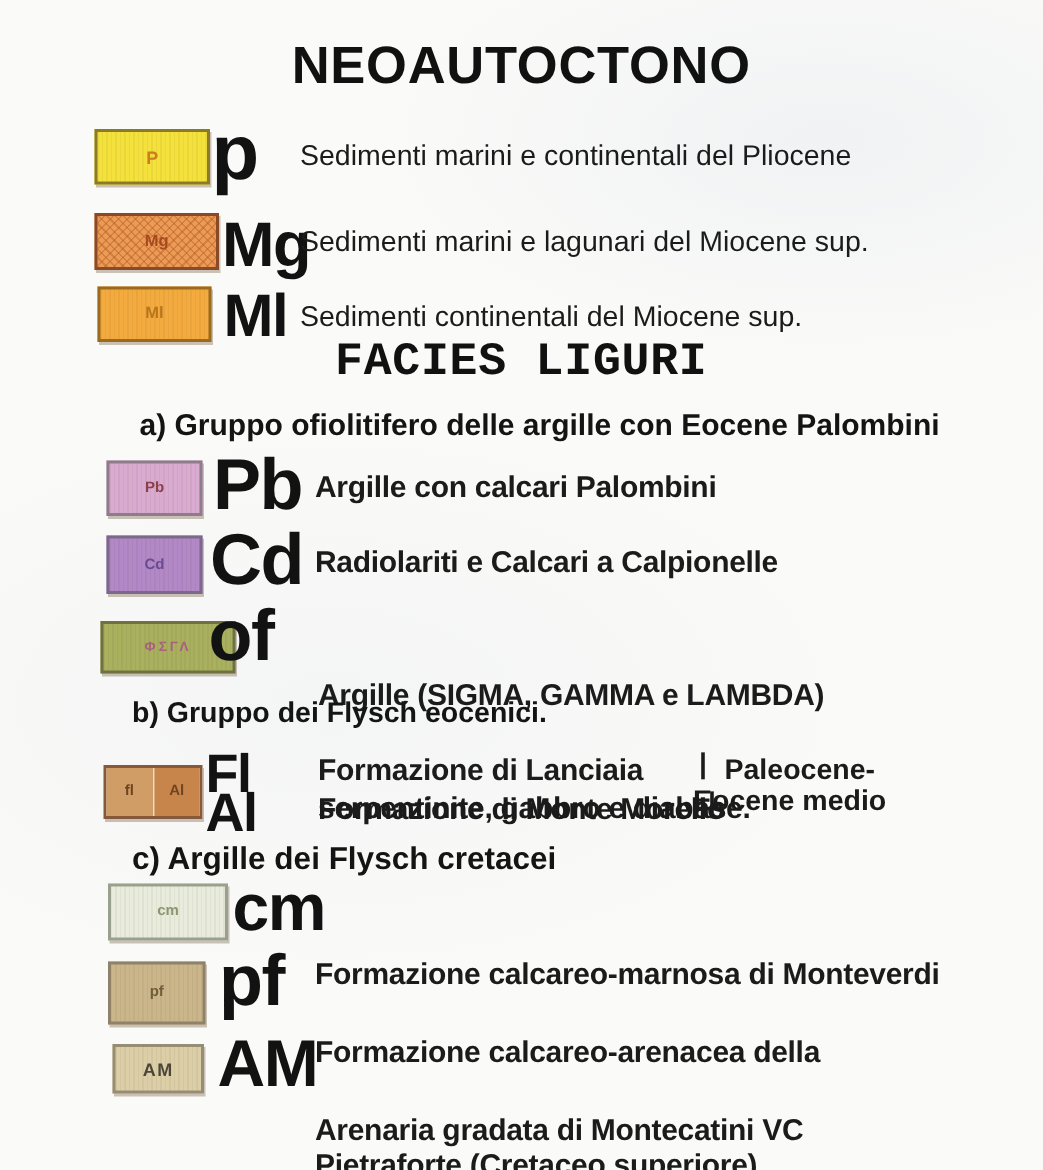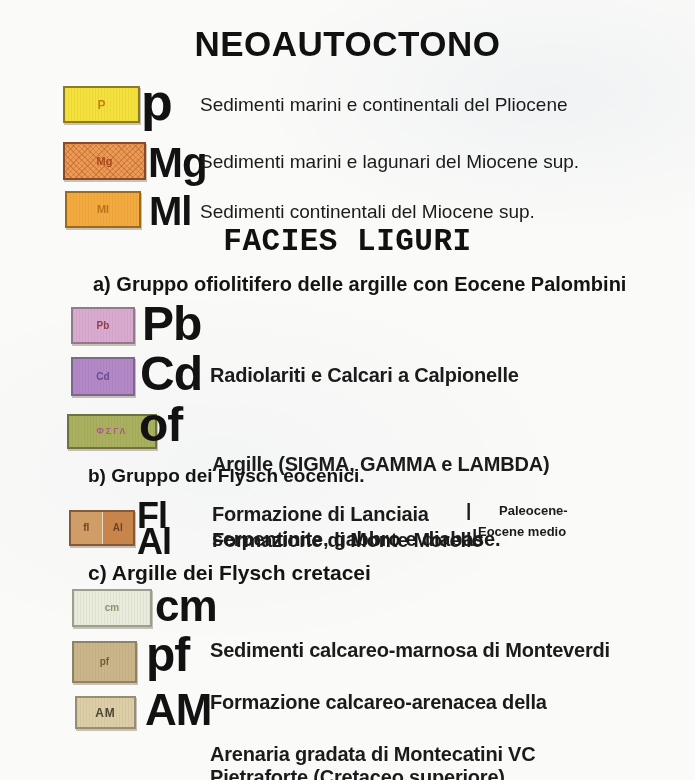--- a/index.html
+++ b/index.html
@@ -69,21 +69,21 @@
   .lab-am{color:#4c4638;font-size:12px;letter-spacing:1px;}
   .half{flex:1;height:100%;position:relative;}
   .half-l{border-right:1px solid #e9dcc4;}
   .half .swlabel{position:absolute;left:50%;top:50%;transform:translate(-50%,-50%);}
   .code{
     font-weight:700;color:#121212;line-height:1;letter-spacing:-1px;
   }
   .desc{font-size:19px;color:#1b1b1b;white-space:pre;}
   .desc.b{font-weight:700;font-size:20px;letter-spacing:-.2px;}
   .dl{white-space:pre;line-height:25px;}
-  .agetext{font-weight:700;font-size:13px;color:#1b1b1b;white-space:pre;margin-left:16px;}
+  .agetext{font-weight:700;font-size:19px;color:#1b1b1b;white-space:pre;}
   .bar{font-weight:700;font-size:19px;color:#1b1b1b;}
 </style>
 </head>
 <body>
 
 <div class="page">
 
   <div class="abs title main">NEOAUTOCTONO</div>
 
   <div class="abs swatch sw-p" style="left: 63px; top: 86px; width: 77px; height: 37px; background-color: rgb(244, 225, 59);">
@@ -105,20 +105,21 @@
   <div class="abs desc" style="left:200px;top:201px;">Sedimenti continentali del Miocene sup.</div>
 
   <div class="abs title secondary">FACIES LIGURI</div>
 
   <div class="abs ghead" style="left:93px;top:273px;">a) Gruppo ofiolitifero delle argille con Eocene Palombini</div>
 
   <div class="abs swatch sw-pb" style="left: 71px; top: 307px; width: 64px; height: 37px; background-color: rgb(217, 171, 208);">
     <span class="swlabel lab-pb">Pb</span>
   </div>
   <div class="abs code" style="left:142px;top:300px;font-size:48px;">Pb</div>
+  <div class="abs desc b" style="left:210px;top:314px;">Argille con calcari Palombini</div>
 
   <div class="abs swatch sw-cd" style="left: 71px; top: 357px; width: 64px; height: 39px; background-color: rgb(179, 136, 198);">
     <span class="swlabel lab-cd">Cd</span>
   </div>
   <div class="abs code" style="left:140px;top:350px;font-size:48px;">Cd</div>
   <div class="abs desc b" style="left:210px;top:364px;">Radiolariti e Calcari a Calpionelle</div>
 
   <div class="abs swatch sw-of" style="left: 67px; top: 414px; width: 90px; height: 35px; background-color: rgb(169, 177, 94);">
     <span class="swlabel lab-of">ΦΣΓΛ</span>
   </div>
@@ -147,21 +148,21 @@
   <div class="abs agetext" style="left:483px;top:503px;">Paleocene-</div>
   <div class="abs agetext" style="left:462px;top:524px;">Eocene medio</div>
 
   <div class="abs ghead" style="left:88px;top:561px;font-size:21px;">c) Argille dei Flysch cretacei</div>
 
   <div class="abs swatch sw-cm" style="left: 72px; top: 589px; width: 80px; height: 38px; background-color: rgb(233, 236, 220);">
     <span class="swlabel lab-cm">cm</span>
   </div>
   <div class="abs code" style="left:155px;top:584px;font-size:44px;">cm</div>
   <div class="abs desc b dl" style="left:210px;top:588px;">
-    <div>Sedimenti calcareo-marnosa di Monteverdi</div>
+    <div>Formazione calcareo-marnosa di Monteverdi</div>
   </div>
 
   <div class="abs swatch sw-pf" style="left: 72px; top: 641px; width: 65px; height: 42px; background-color: rgb(203, 182, 139);">
     <span class="swlabel lab-pf">pf</span>
   </div>
   <div class="abs code" style="left:146px;top:631px;font-size:48px;">pf</div>
   <div class="abs desc b dl" style="left:210px;top:640px;">
     <div>Formazione calcareo-arenacea della</div>
     <div>Pietraforte (Cretaceo superiore)</div>
   </div>

